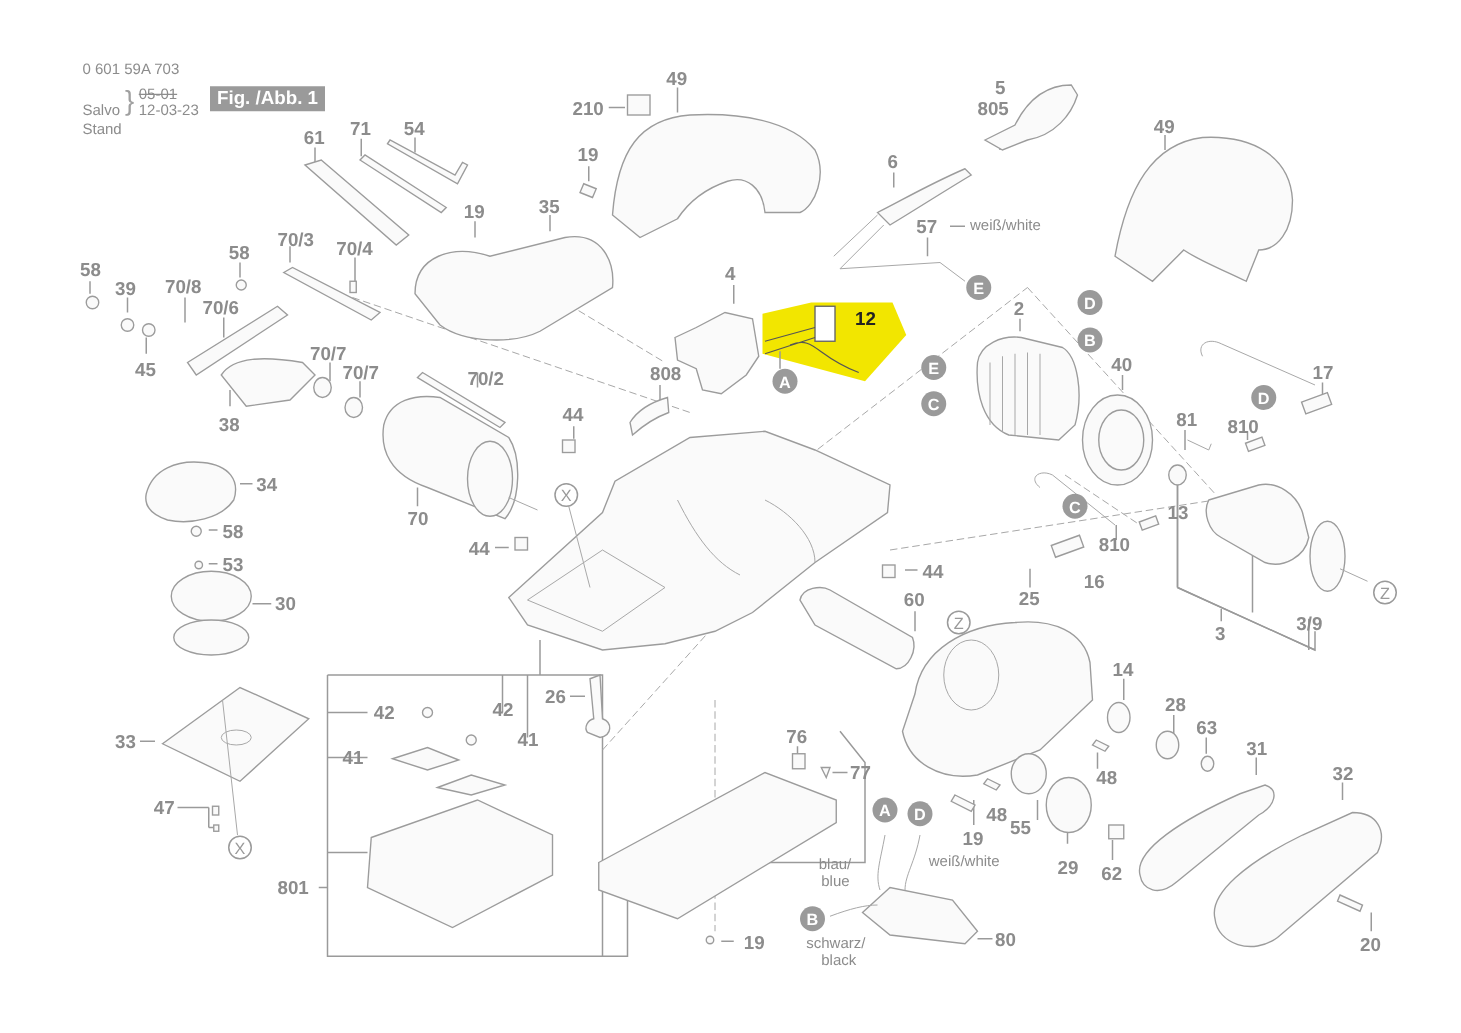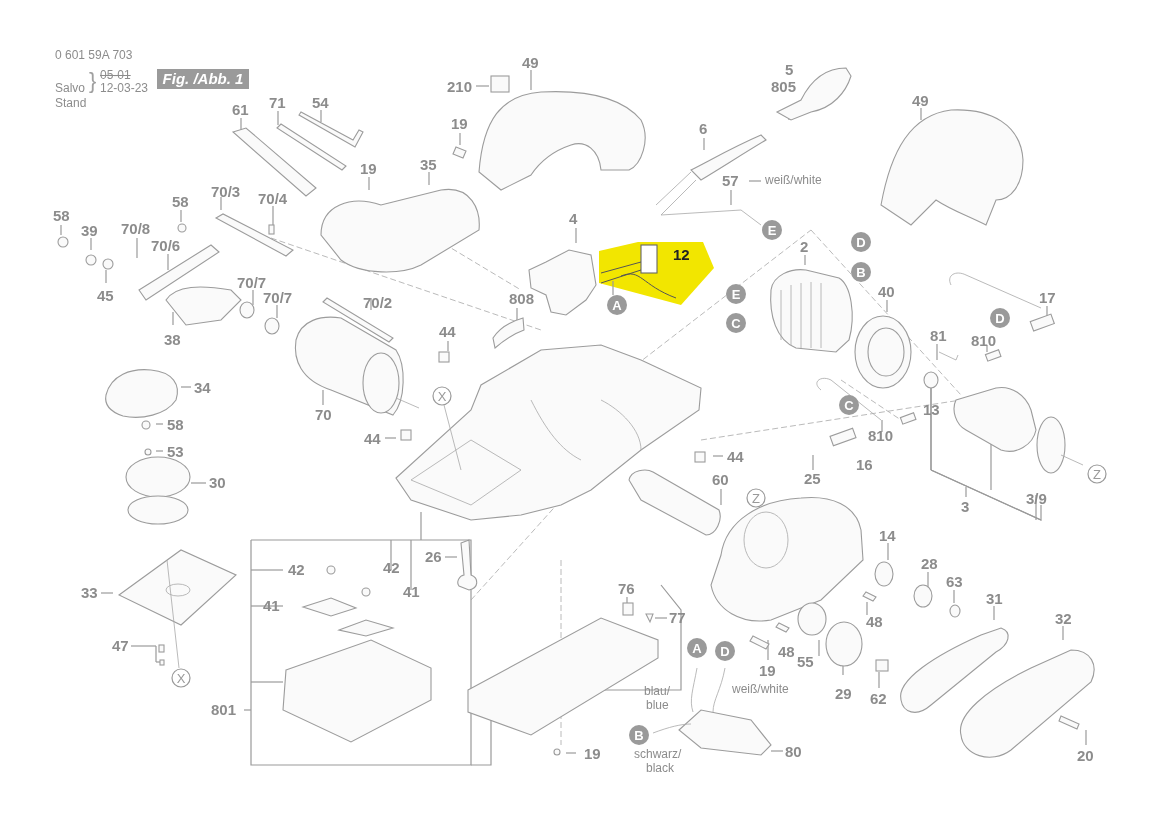--- a/index.html
+++ b/index.html
@@ -1,19 +1,19 @@
 <!DOCTYPE html>
 <html><head>
 <meta charset="utf-8">
 <style>
   html,body{margin:0;padding:0;background:#ffffff;}
   body{width:1169px;height:826px;position:relative;overflow:hidden;font-family:"Liberation Sans",sans-serif;}
-  #stage{position:absolute;left:1px;top:0;width:982px;height:826px;}
+  #stage{position:absolute;left:12px;top:0;width:982px;height:826px;}
   .hdr{position:absolute;color:#8c8c8c;font-size:12px;line-height:13px;}
-  .figbadge{position:absolute;left:156px;top:69px;width:92px;height:20px;background:#9a9a9a;color:#fff;font-weight:bold;font-size:15px;line-height:20px;text-align:center;font-style:italic;}
+  .figbadge{position:absolute;left:156px;top:69px;width:92px;height:20px;background:#9a9a9a;color:#fff;font-weight:bold;font-size:15px;line-height:20px;text-align:center;}
   .note{position:absolute;left:58px;top:725px;color:#8c8c8c;font-size:12px;line-height:13px;}
   .note div{white-space:nowrap;}
   svg text{font-family:"Liberation Sans",sans-serif;}
   .pn{fill:#8c8c8c;font-weight:bold;font-size:15px;}
   .cl{fill:#8c8c8c;font-size:12px;}
   .ln{stroke:#9a9a9a;stroke-width:1.2;fill:none;}
   .part{stroke:#9c9c9c;stroke-width:1.1;fill:#fafafa;}
   .thin{stroke:#a8a8a8;stroke-width:0.8;fill:none;}
 </style>
 </head>

